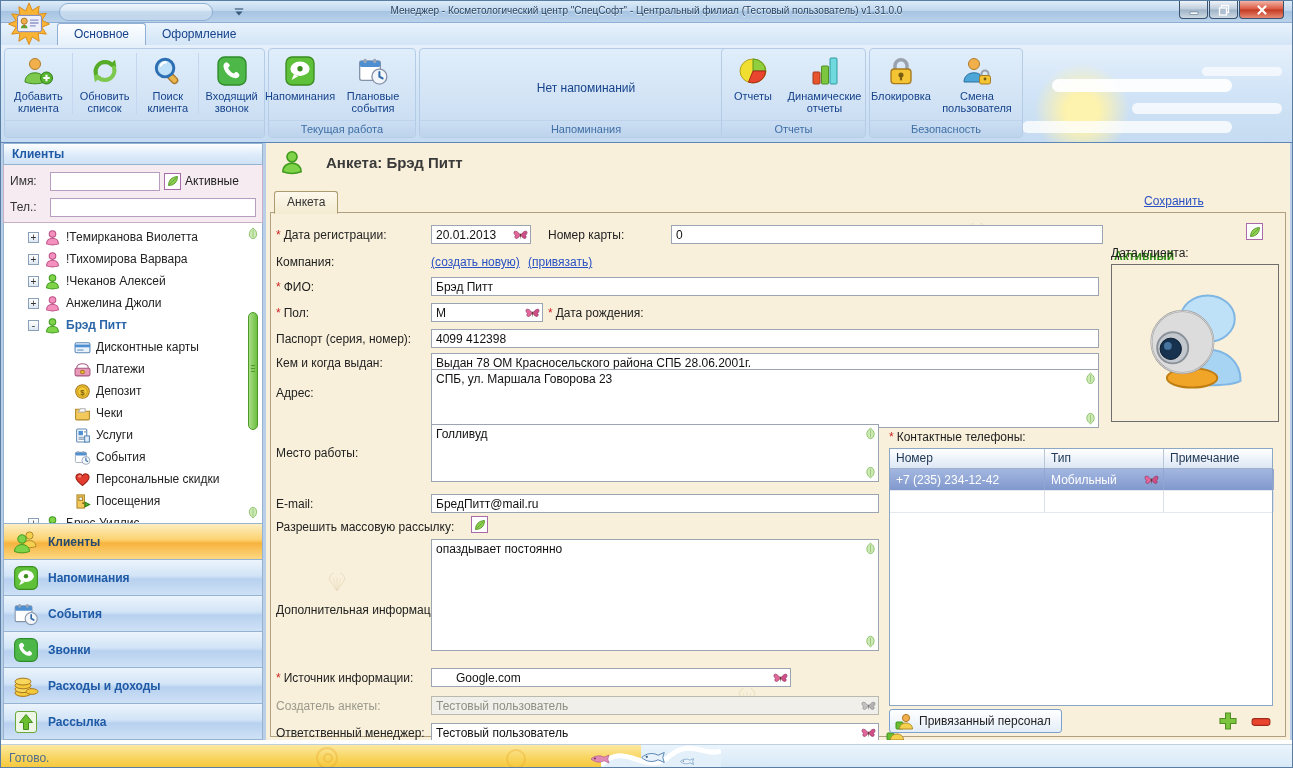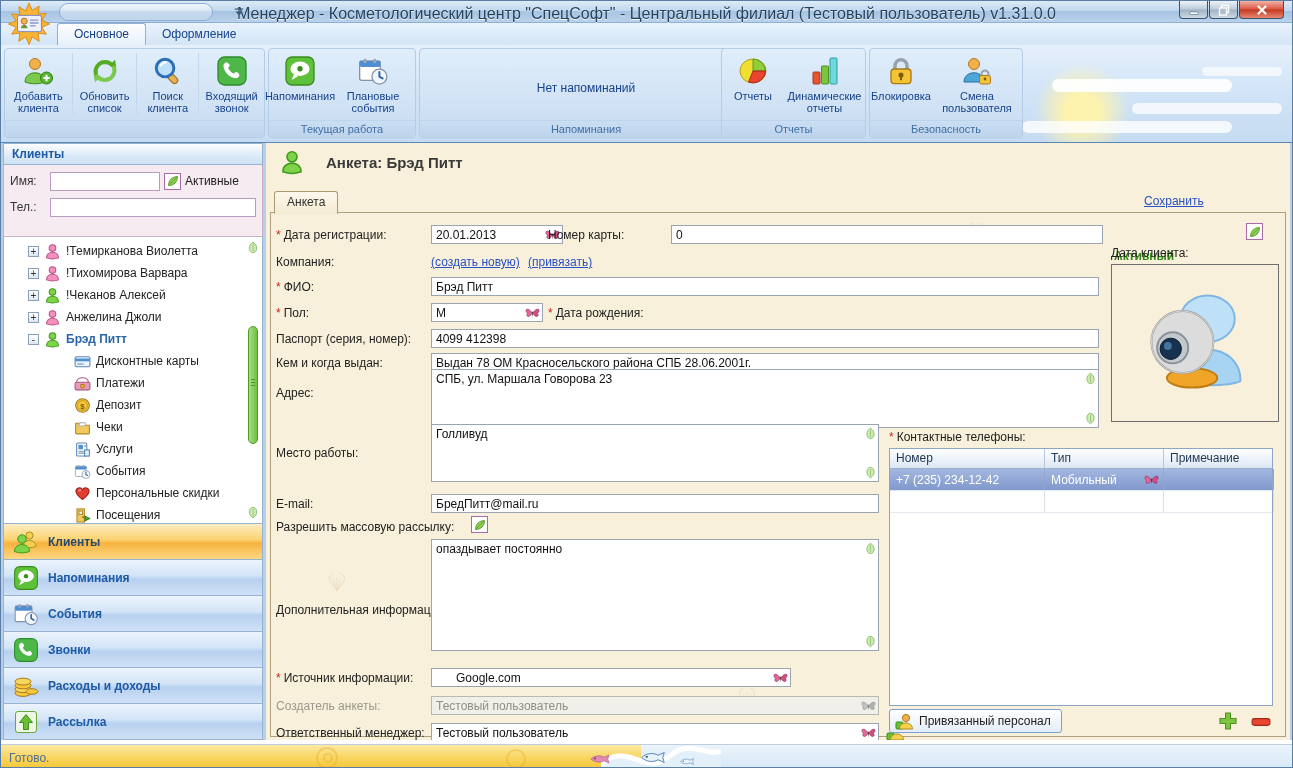--- a/index.html
+++ b/index.html
@@ -9,21 +9,21 @@
     font-family:"Liberation Sans", sans-serif; font-size:12px; color:#222;
     background:#fff; border:1px solid #5a7da3;
   }
   svg { display:block; width:100%; height:100%; }
 
   
   .titlebar{position:absolute;left:0;top:0;right:0;height:22px;
     background:linear-gradient(180deg,#dcebf8 0%,#c2d8ee 45%,#a6c4e3 50%,#bad2ea 100%);
     border-bottom:1px solid #8fb0d4;}
   .title-text{position:absolute;left:0;right:0;top:4px;text-align:center;color:#25425f;
-    text-shadow:0 1px 0 rgba(255,255,255,.8);font-size:16px;white-space:nowrap;}
+    text-shadow:0 1px 0 rgba(255,255,255,.8);font-size:10px;white-space:nowrap;}
   .app-logo{position:absolute;left:6px;top:1px;width:44px;height:44px;z-index:70;}
   .qat{position:absolute;left:58px;top:2px;height:18px;display:flex;align-items:center;gap:6px;
     padding:0 9px;border:1px solid #8fb0d4;border-radius:9px;z-index:60;
     background:linear-gradient(rgba(255,255,255,.6),rgba(255,255,255,.15));}
   .qat-icon{width:14px;height:14px;flex:none;cursor:pointer;}
   .qat-chevron{position:absolute;left:232px;top:5px;width:12px;height:12px;z-index:60;cursor:pointer;}
   .win-btns{position:absolute;top:0;right:8px;display:flex;z-index:80;}
   .win-btn{width:29px;height:18px;margin-left:1px;border:1px solid #39536f;border-top:none;
     border-radius:0 0 4px 4px;display:flex;align-items:center;justify-content:center;cursor:pointer;
     background:linear-gradient(#eef3f8,#bccbdb 48%,#9fb3c6 52%,#cdd9e4);}
@@ -59,21 +59,21 @@
   .g1{left:3px;width:261px;} .g2{left:267px;width:148px;} .g3{left:418px;width:334px;}
   .g4{left:720px;width:145px;} .g5{left:868px;width:154px;}
 
   
   .content{position:absolute;left:0;top:142px;right:0;bottom:27px;background:#b9cfe8;}
 
   
   .sidebar{position:absolute;left:2px;top:0;bottom:0;width:260px;display:flex;flex-direction:column;}
   .sb-header{height:22px;flex:none;line-height:21px;padding:0 8px;font-weight:bold;color:#1e5aa5;
     background:linear-gradient(#fdfeff,#ddebfa 55%,#cfe2f4);border:1px solid #96b4d2;}
-  .sb-filters{flex:none;height:72px;background:#f7ebf2;border:1px solid #c9afc5;border-top:none;
+  .sb-filters{flex:none;height:58px;background:#f7ebf2;border:1px solid #c9afc5;border-top:none;
     padding:6px 6px;display:grid;grid-template-columns:36px 1fr 92px;grid-auto-rows:20px;gap:6px 4px;align-items:center;}
   .sb-filters label{color:#333;}
   .sb-input{height:19px;border:1px solid #b79ec0;background:#fff;padding:1px 4px;font:12px "Liberation Sans",sans-serif;width:100%;}
   .sb-input.phone{grid-column:2/4;}
   .active-wrap{display:flex;align-items:center;gap:4px;}
   .leaf-check{width:17px;height:17px;border:1px solid #a86aa8;background:#fff;display:inline-flex;
     align-items:center;justify-content:center;cursor:pointer;flex:none;}
   .leaf-check .leaf{width:12px;height:12px;}
 
   .sb-tree{flex:1;background:#fff;border:1px solid #96b4d2;border-top:none;position:relative;overflow:hidden;padding:3px 0 0 2px;}
@@ -678,21 +678,21 @@
             <path d="M2.4 14c0-3.3 2.5-5.3 5.6-5.3s5.6 2 5.6 5.3c-3.7 1.4-7.5 1.4-11.2 0z" fill="#7ed348" stroke="#3f9a1d"></path>
           </svg>
         </span>
       <span>Анкета: Брэд Питт</span>
     </div>
     <span class="save-link">Сохранить</span>
     <div class="main-tab">Анкета</div>
     <div class="form-box"></div>
 
     <span class="flabel" style="left:10px;top:85px;"><span class="req">*</span><span>Дата регистрации:</span></span>
-    <span class="fwrap" style="left:165px;top:82px;width:132px;">
+    <span class="fwrap" style="left:165px;top:82px;width:100px;">
       <input class="finput" value="20.01.2013" style="">
       <span class="bfly">
           <svg viewBox="0 0 16 14">
             <path d="M7.4 7.2C5.6 4.4 3.2 2.8 1.6 3.6.4 4.3.9 6.7 2.7 8c-1 .5-1.1 2.2-.1 3 1.3 1 3.5-.7 4.8-3z" fill="#e2679b" stroke="#8c2d5c" stroke-width=".7"></path>
             <path d="M8.6 7.2c1.8-2.8 4.2-4.4 5.8-3.6 1.2.7.7 3.1-1.1 4.4 1 .5 1.1 2.2.1 3-1.3 1-3.5-.7-4.8-3z" fill="#cf4f86" stroke="#8c2d5c" stroke-width=".7"></path>
             <path d="M7.2 6.2h1.6L8 12.4z" fill="#5c3a28"></path>
           </svg>
         </span>
     </span>
     <span class="flabel" style="left:282px;top:85px;">Номер карты:</span>

